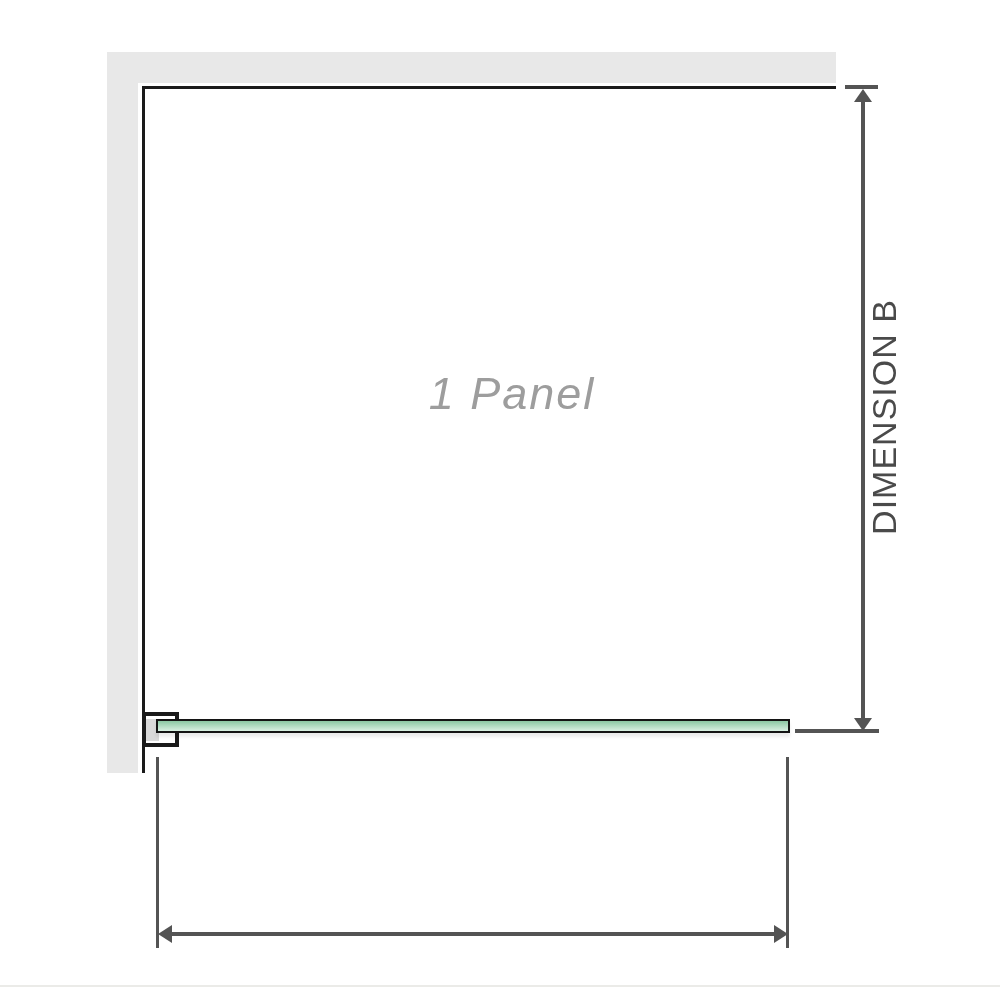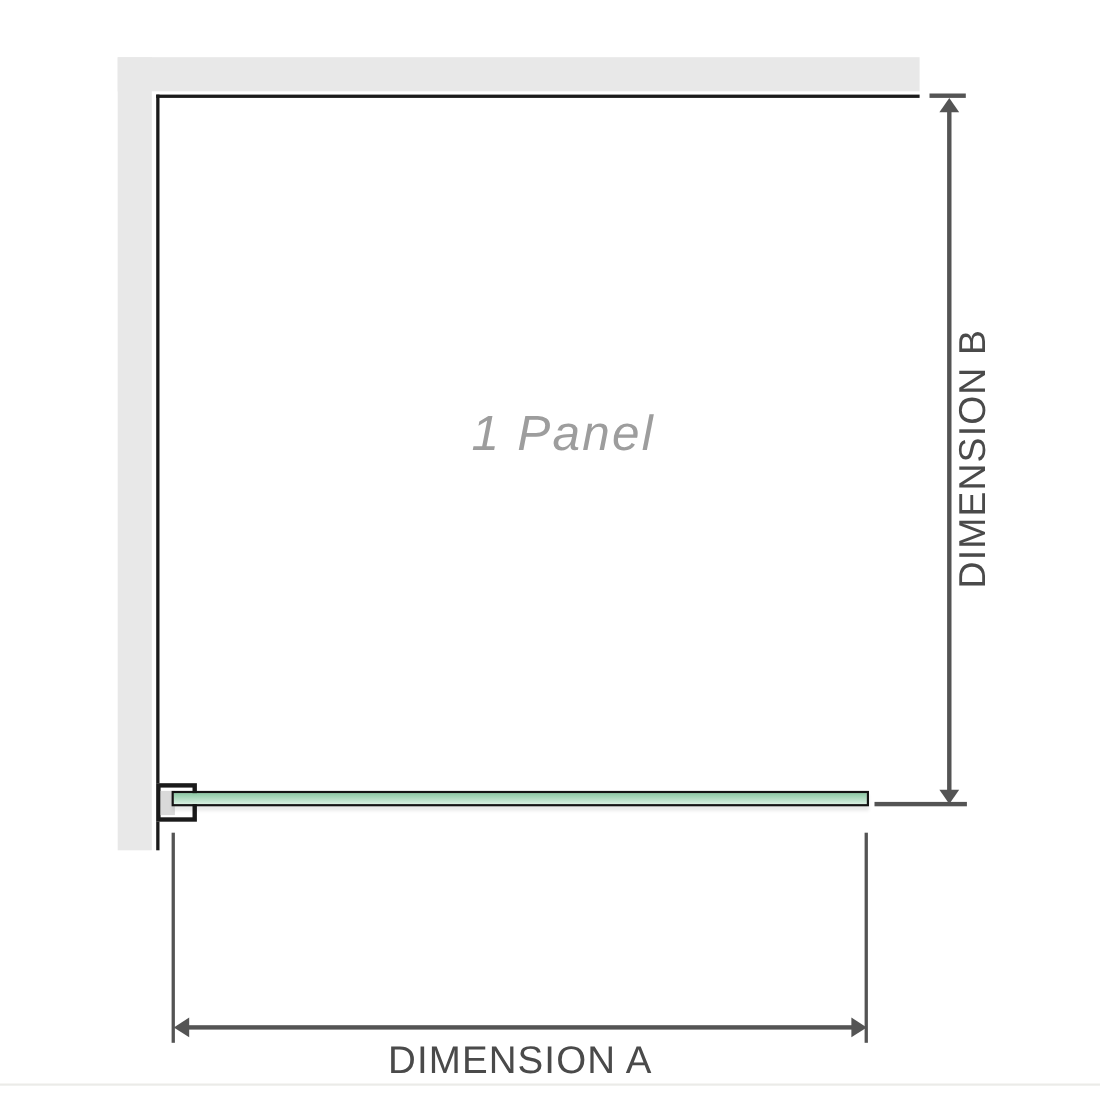--- a/index.html
+++ b/index.html
@@ -123,17 +123,16 @@
   <div class="abs dim dimb-line"></div>
   <div class="abs arrow arrow-up dimb-arrow-up"></div>
   <div class="abs arrow arrow-down dimb-arrow-down"></div>
   <div class="abs dimb-label">DIMENSION B</div>
 
   <div class="abs dim dima-ext-left"></div>
   <div class="abs dim dima-ext-right"></div>
   <div class="abs dim dima-line"></div>
   <div class="abs arrow arrow-left dima-arrow-left"></div>
   <div class="abs arrow arrow-right dima-arrow-right"></div>
-  <div class="abs dima-label">DIMENSION A</div>
 
   <div class="abs baseline-rule"></div>
 
 </div>
 
 </body></html>

